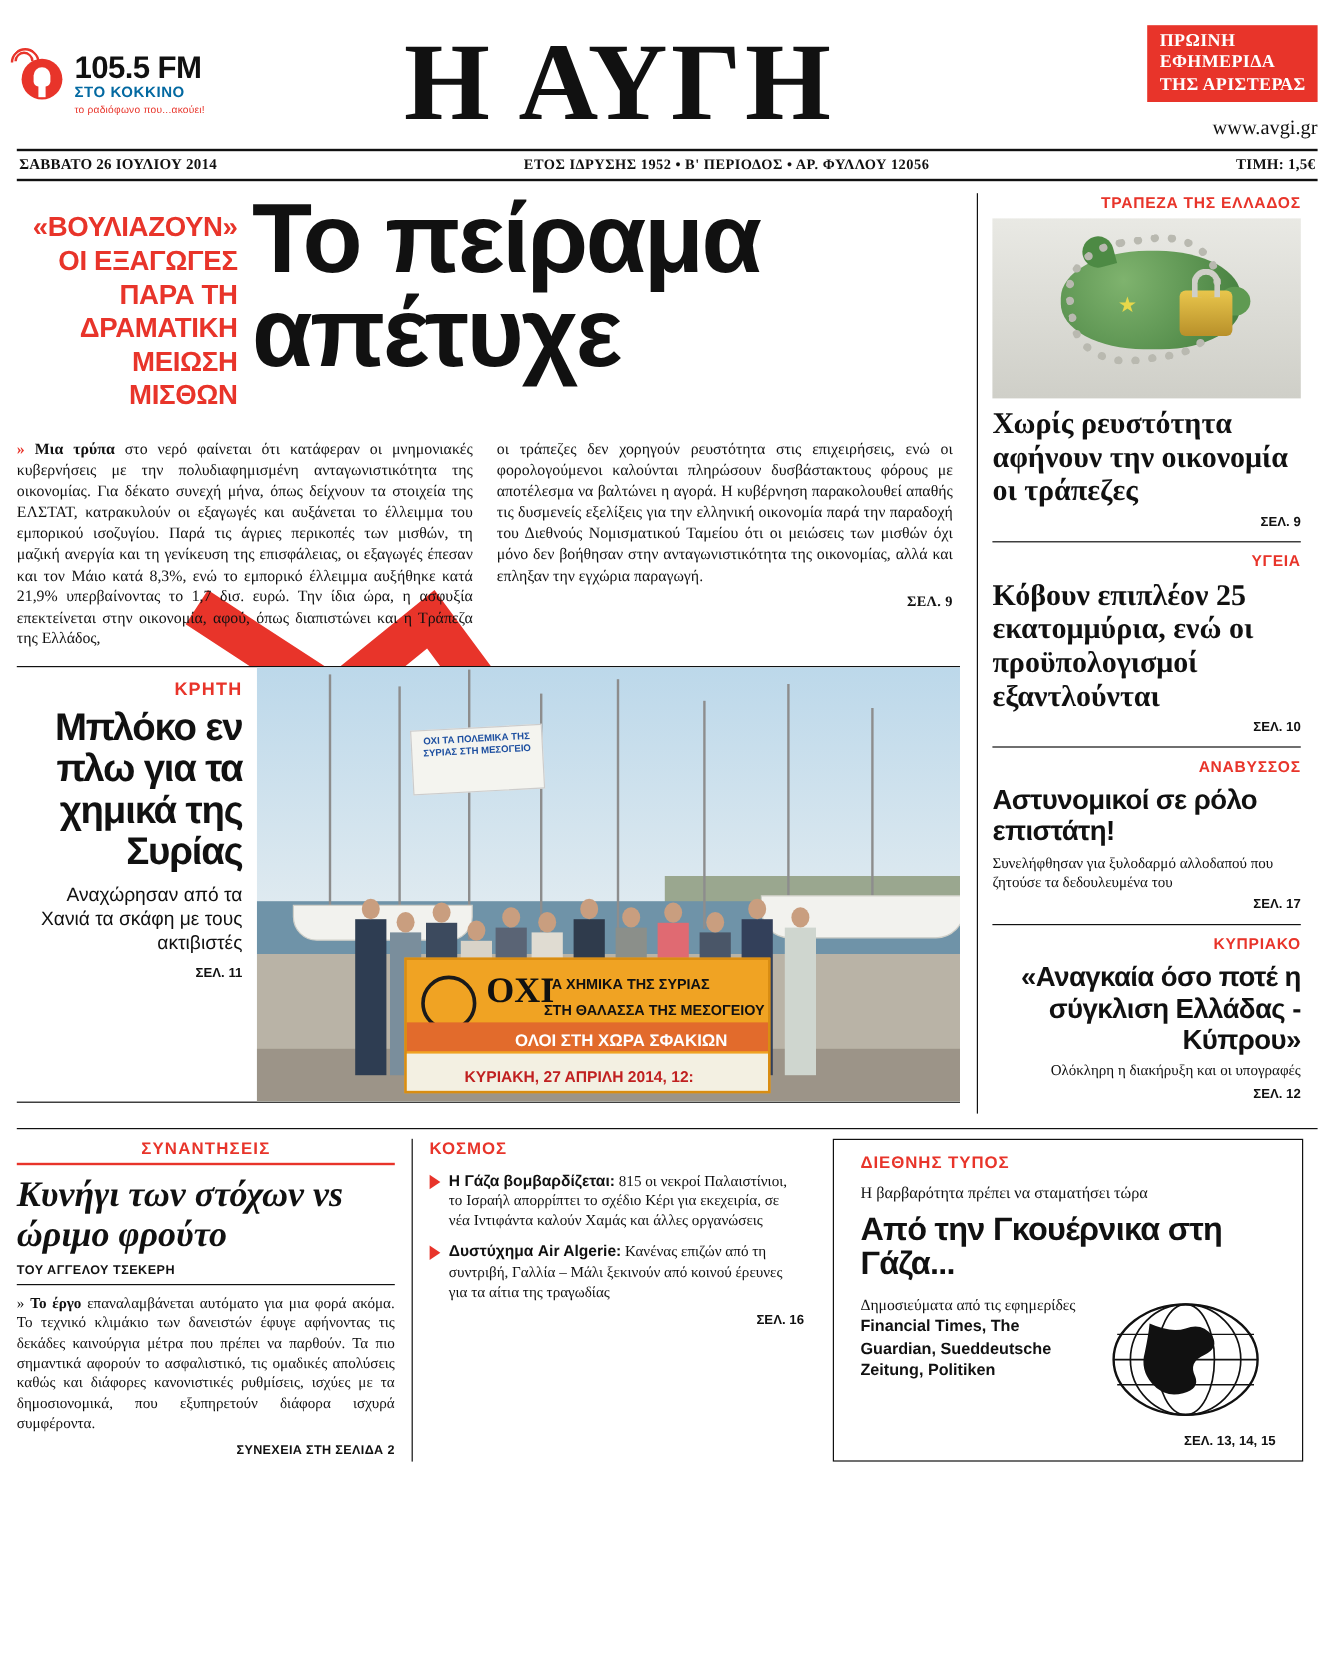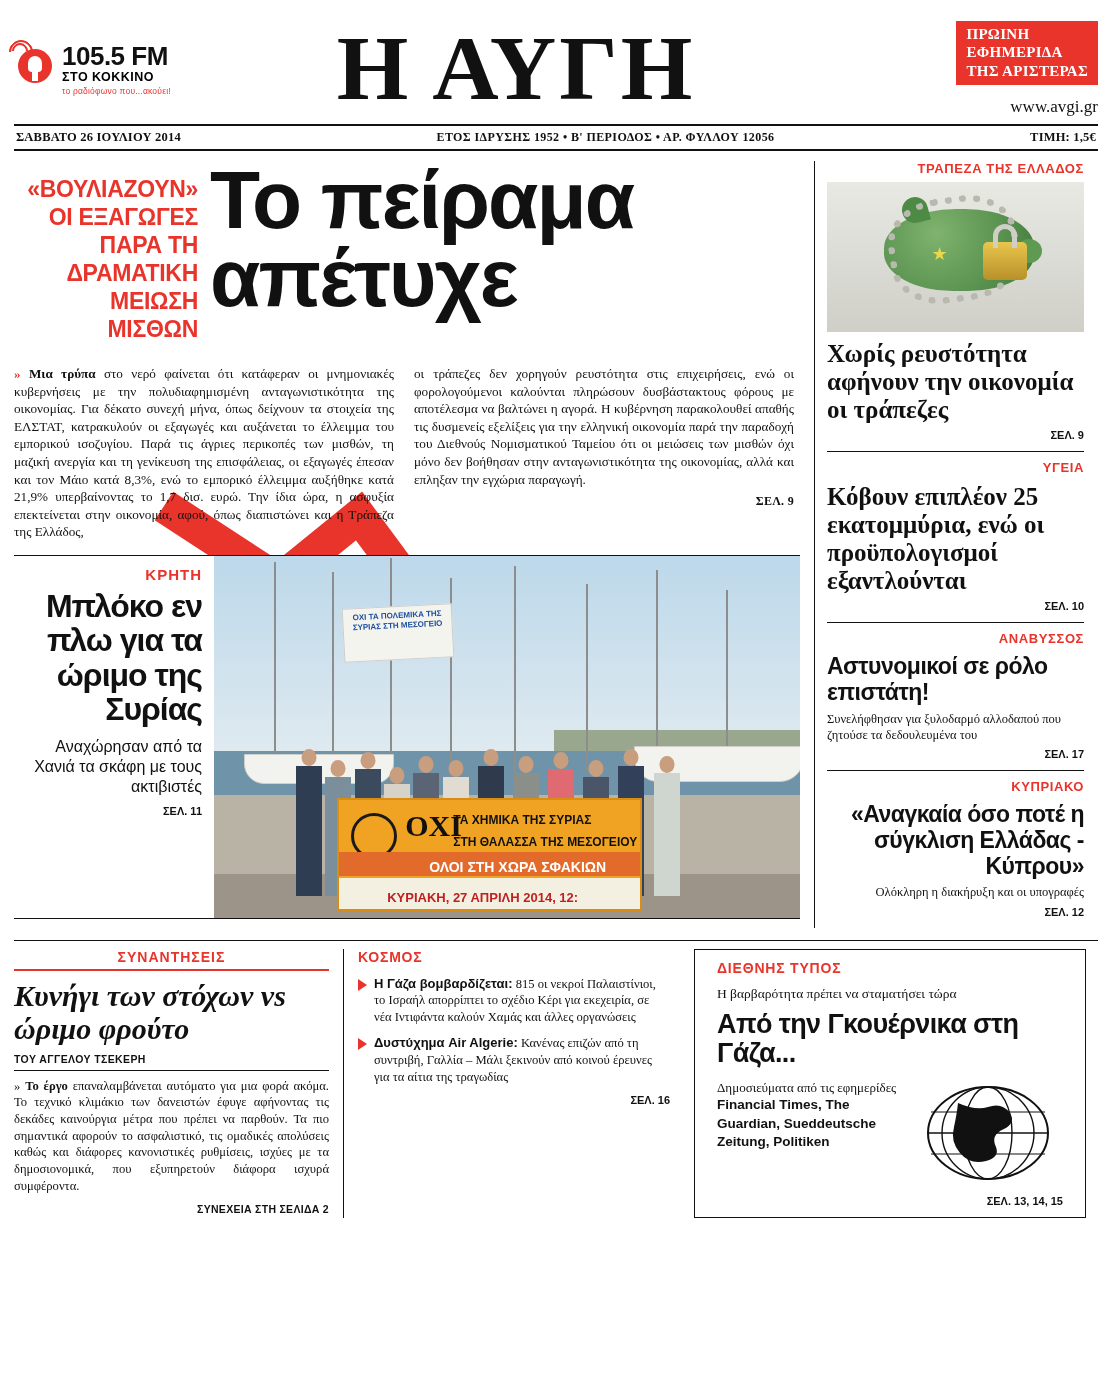--- a/index.html
+++ b/index.html
@@ -39,21 +39,21 @@
   }
   .radio-mic .wave1 { left: -2px; top: 0px; width: 16px; height: 16px; }
   .radio-mic .wave2 { left: -5px; top: -3px; width: 24px; height: 24px; }
   .radio-text { line-height: 1; }
   .radio-text .freq {
     font-family: "Liberation Sans", sans-serif; font-weight: bold; font-size: 26px;
     color: #111; letter-spacing: -0.5px;
   }
   .radio-text .sub1 {
     font-family: "Liberation Sans", sans-serif; font-weight: bold; font-size: 12.5px;
-    color: #000000; letter-spacing: 0.5px; margin-top: 2px;
+    color: #0369a1; letter-spacing: 0.5px; margin-top: 2px;
   }
   .radio-text .sub2 {
     font-family: "Liberation Sans", sans-serif; font-size: 8.5px;
     color: #e8342a; margin-top: 3px; letter-spacing: 0.2px;
   }
   .title-block { flex: 1; display: flex; align-items: center; justify-content: center; }
   .paper-title {
     font-family: "Liberation Serif", serif; font-weight: bold;
     font-size: 92px; letter-spacing: 3px; line-height: 0.95; color: #111;
   }
@@ -349,21 +349,21 @@
         </div>
         <div class="lead-col">
           <p>οι τράπεζες δεν χορηγούν ρευστότητα στις επιχειρήσεις, ενώ οι φορολογούμενοι καλούνται πληρώσουν δυσβάστακτους φόρους με αποτέλεσμα να βαλτώνει η αγορά. Η κυβέρνηση παρακολουθεί απαθής τις δυσμενείς εξελίξεις για την ελληνική οικονομία παρά την παραδοχή του Διεθνούς Νομισματικού Ταμείου ότι οι μειώσεις των μισθών όχι μόνο δεν βοήθησαν στην ανταγωνιστικότητα της οικονομίας, αλλά και επληξαν την εγχώρια παραγωγή.</p>
           <div class="selref">ΣΕΛ. 9</div>
         </div>
       </div>
 
       <div class="feature">
         <div class="feature-text">
           <div class="feature-kicker">ΚΡΗΤΗ</div>
-          <div class="feature-title">Μπλόκο εν πλω για τα ώριμο της Συρίας</div>
+          <div class="feature-title">Μπλόκο εν πλω για τα χημικά της Συρίας</div>
           <div class="feature-sub">Αναχώρησαν από τα Χανιά τα σκάφη με τους ακτιβιστές</div>
           <div class="feature-ref">ΣΕΛ. 11</div>
         </div>
         <div class="photo">
           <div class="sky"></div>
           <div class="hill"></div>
           <div class="sea"></div>
           <div class="quay"></div>
           <div class="quay2"></div>
 

